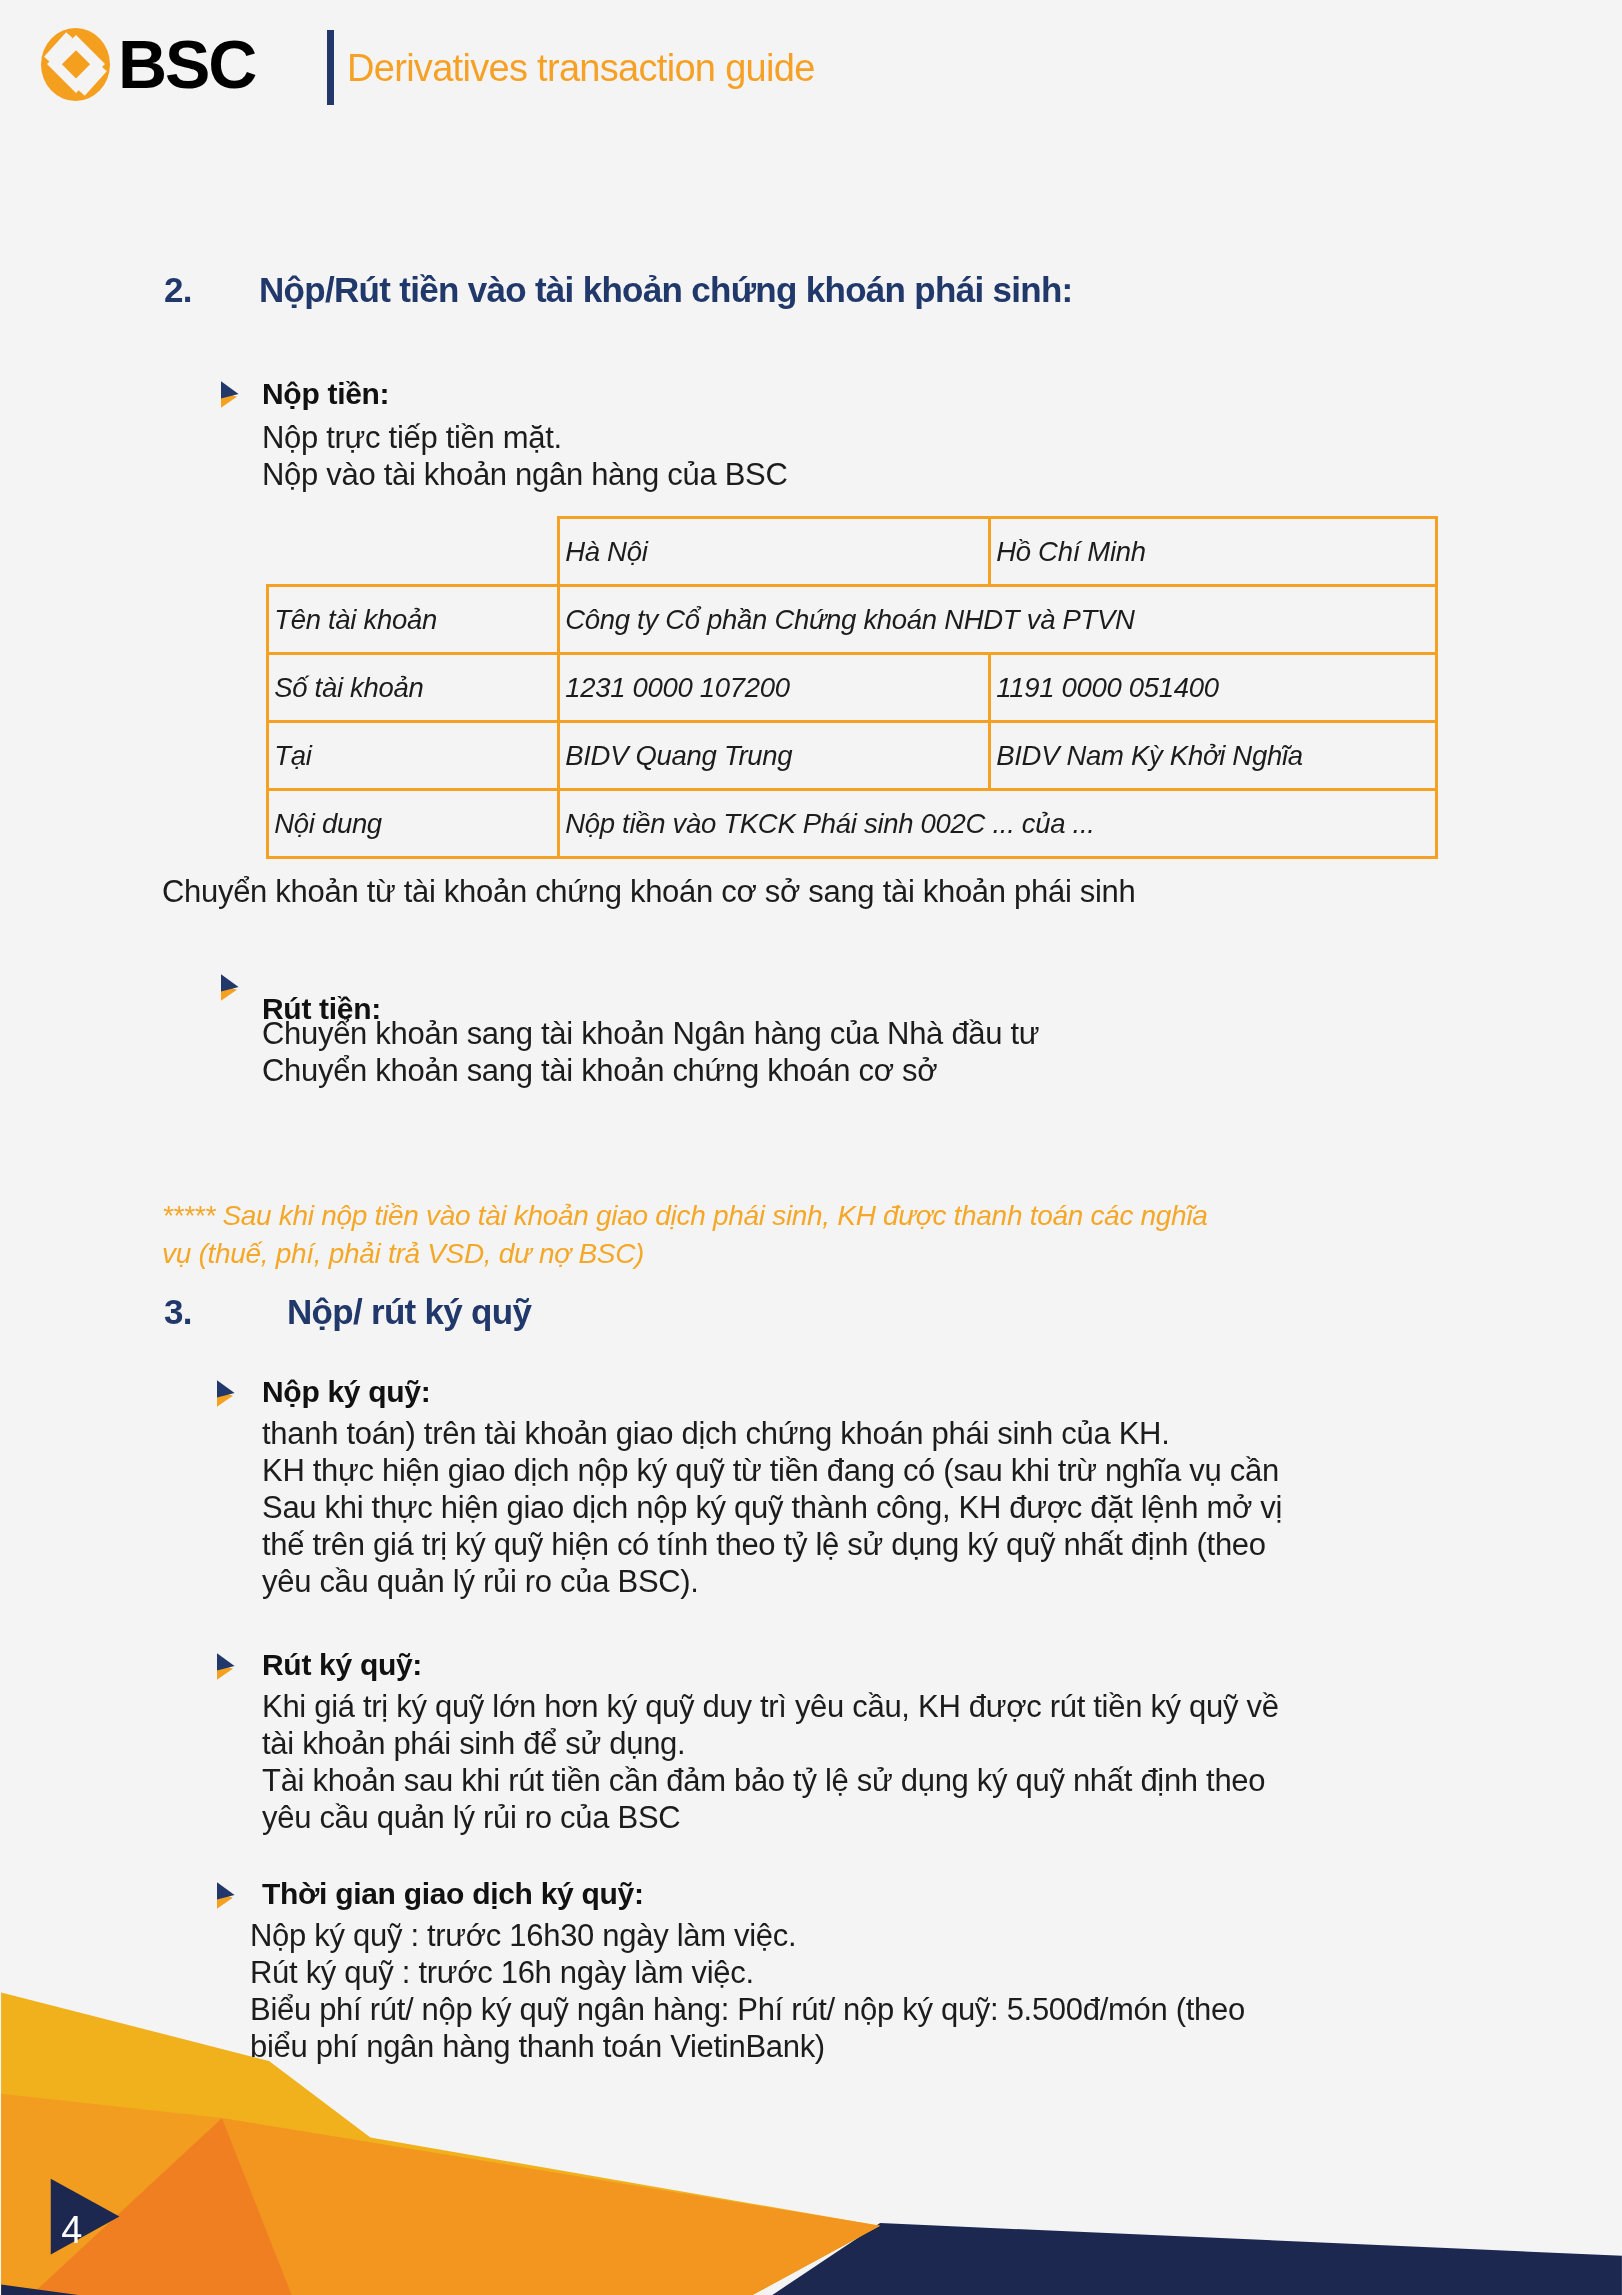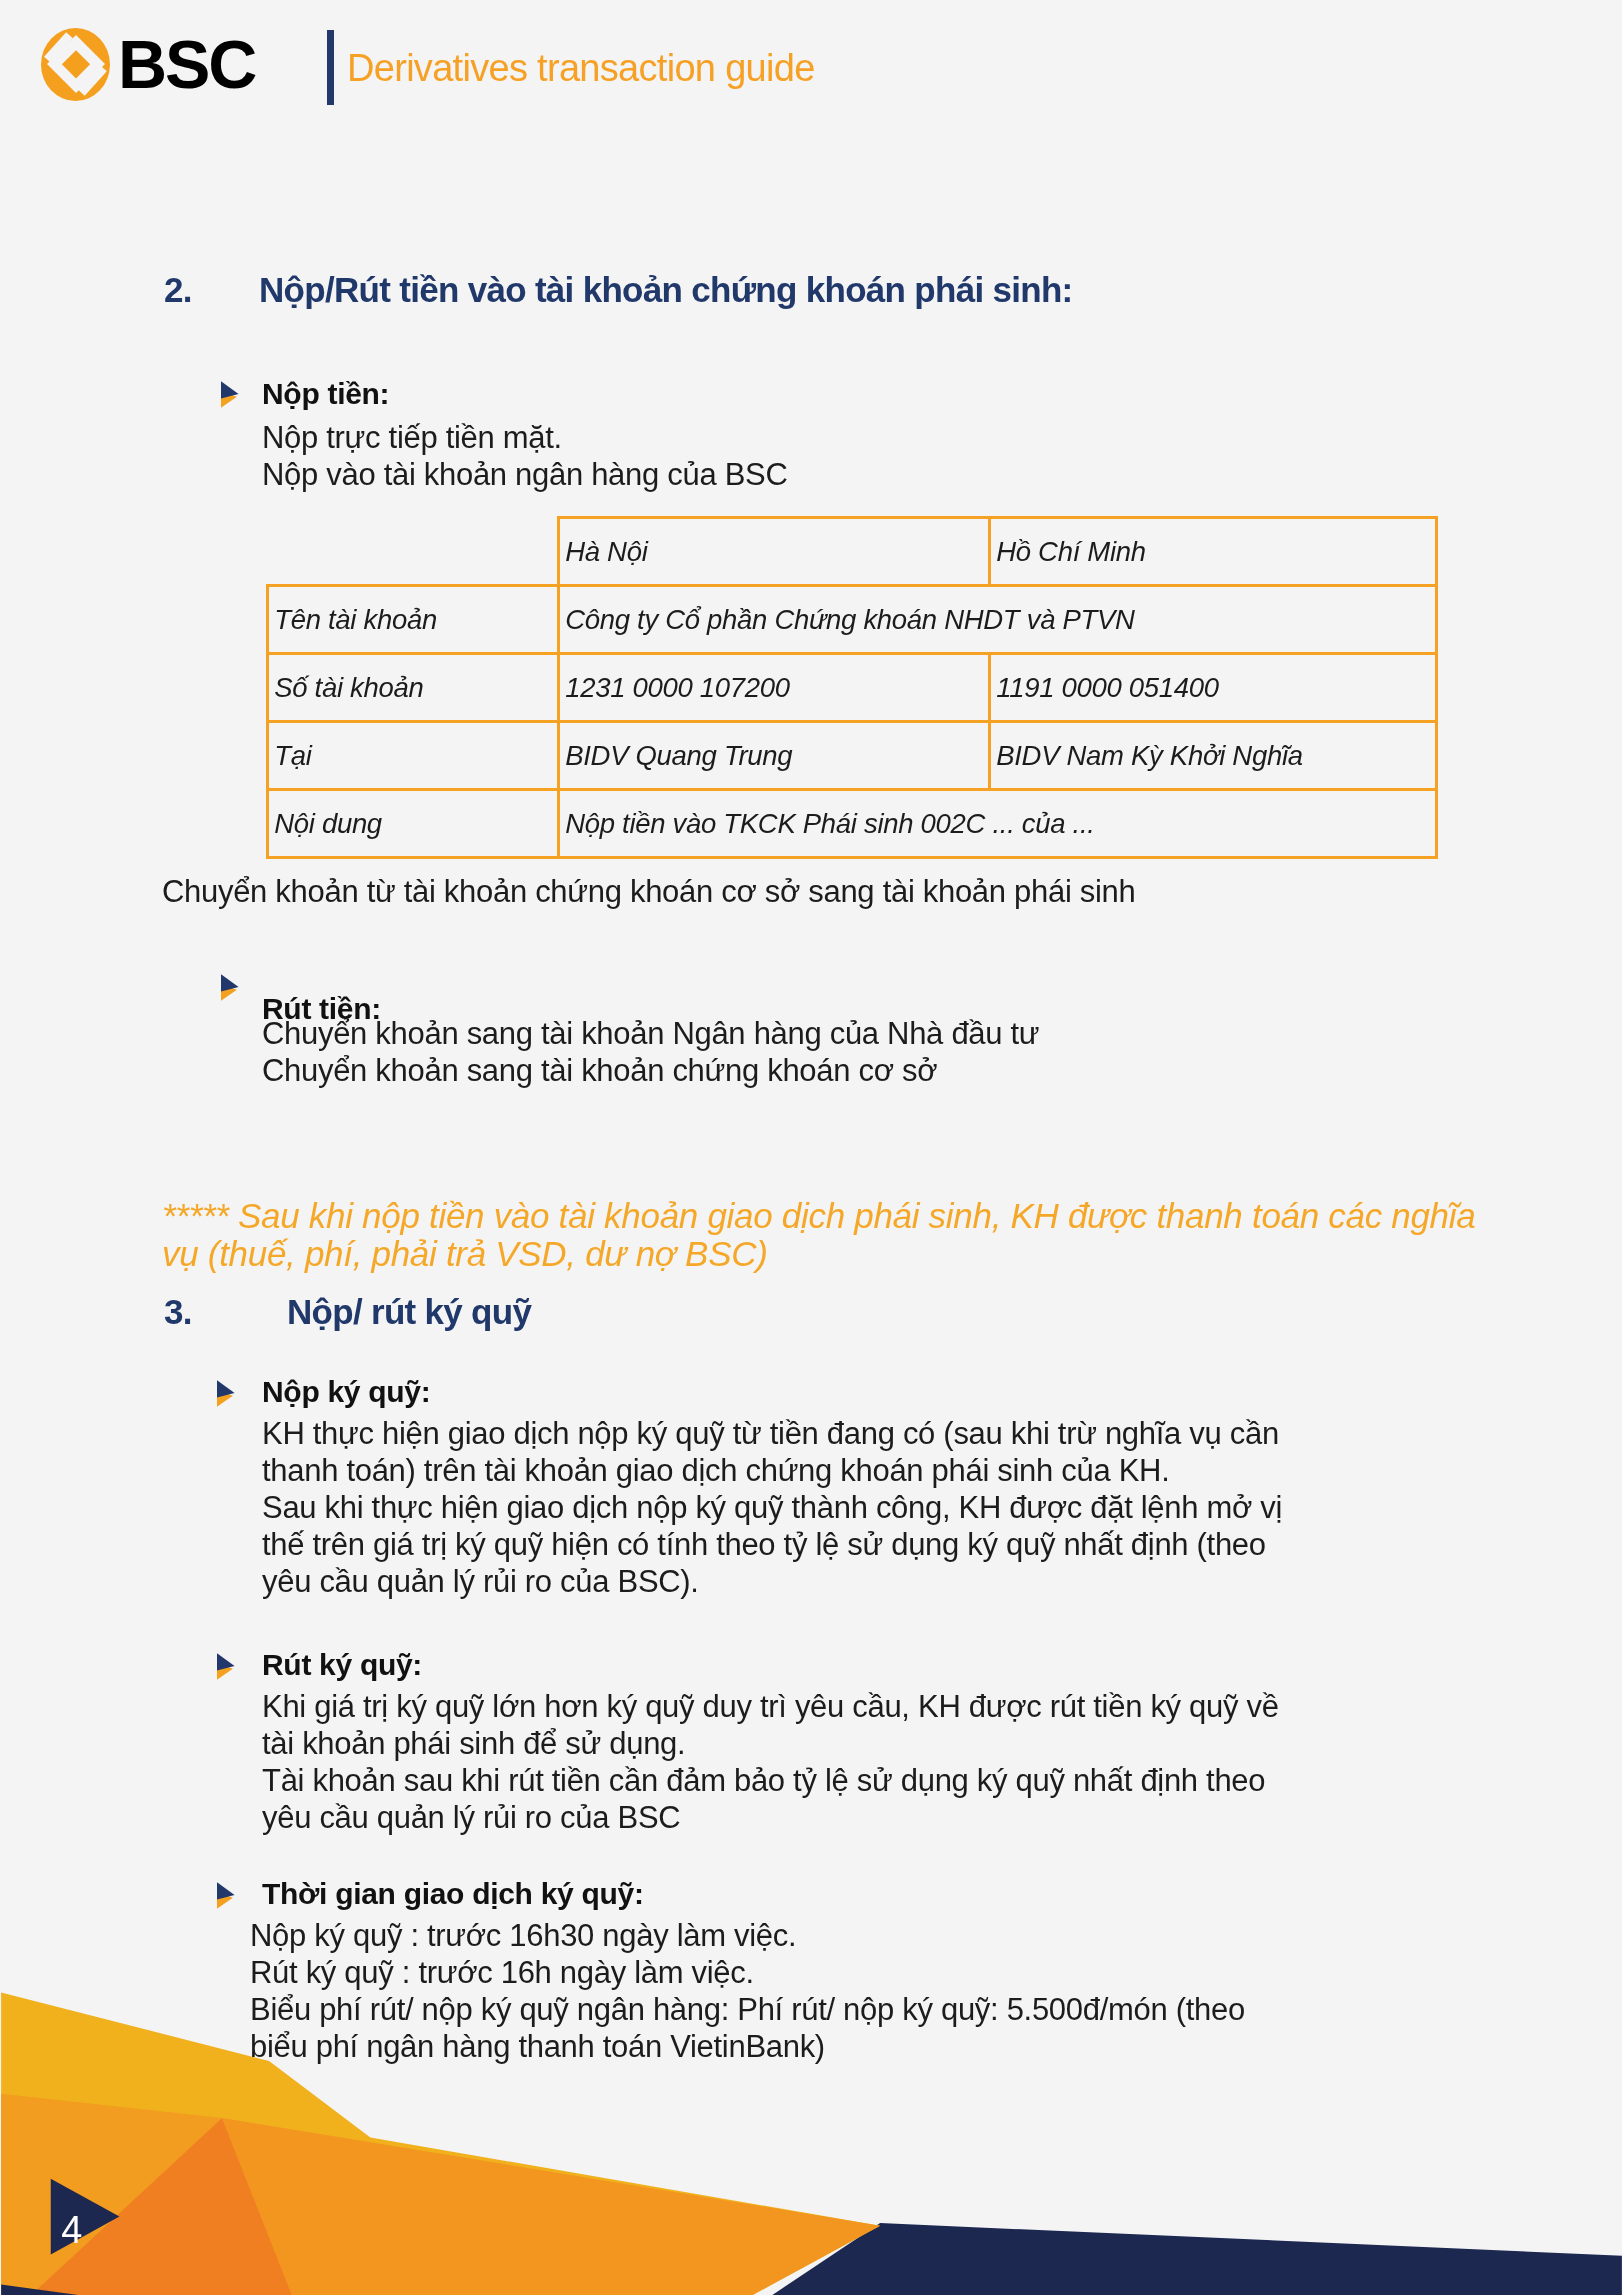--- a/index.html
+++ b/index.html
@@ -31,21 +31,21 @@
   .h-label{position:absolute;font-size:35px;font-weight:bold;color:#21386b;letter-spacing:-0.7px;white-space:nowrap;}
 
   
   .arrow{position:absolute;width:22px;height:29px;}
   .arrow .a-o{position:absolute;inset:0;background:#f4a11f;clip-path:polygon(0% 38%,72% 58%,0% 96%);}
   .arrow .a-n{position:absolute;inset:0;background:#22386b;clip-path:polygon(0% 4%,80% 48%,0% 64%);}
   .b-label{position:absolute;font-size:30px;font-weight:bold;color:#111;white-space:nowrap;letter-spacing:-0.3px;}
   .body-lines{position:absolute;font-size:31px;line-height:37px;letter-spacing:-0.3px;color:#1c1c1c;}
   .body-lines div{white-space:nowrap;}
   .single-line{position:absolute;font-size:31px;letter-spacing:-0.3px;color:#1c1c1c;white-space:nowrap;}
-  .note-lines{position:absolute;font-size:35px;line-height:38px;font-style:italic;color:#f5a728;letter-spacing:-0.3px;}
+  .note-lines{position:absolute;font-size:28px;line-height:38px;font-style:italic;color:#f5a728;letter-spacing:-0.3px;}
   .note-lines div{white-space:nowrap;}
 
   
   table.bank{position:absolute;left:266px;top:516px;width:1169px;border-collapse:collapse;table-layout:fixed;}
   table.bank td{border:3.9px solid #f5a124;font-style:italic;font-size:27.5px;text-align:left;vertical-align:middle;height:65px;padding:0 5.2px;color:#1c1c1c;letter-spacing:-0.3px;}
   table.bank td.ghost{border:none;background:transparent;}
 
   
   .footer-art{position:absolute;left:0;top:1963px;width:1623px;height:332px;display:block;}
   .page-num{font-family:"Liberation Sans","DejaVu Sans",sans-serif;font-size:58px;fill:#ffffff;}
@@ -133,22 +133,22 @@
 
   <div class="h-num" style="left:164px;top:1292px;">3.</div>
   <div class="h-label" style="left:287px;top:1292px;">Nộp/ rút ký quỹ</div>
 
   <div class="arrow" style="left:217px;top:1379px;">
       <div class="a-o"></div>
       <div class="a-n"></div>
     </div>
   <div class="b-label" style="left:262px;top:1375px;">Nộp ký quỹ:</div>
   <div class="body-lines" style="left:262px;top:1415px;">
+    <div>thanh toán) trên tài khoản giao dịch chứng khoán phái sinh của KH.</div>
     <div>KH thực hiện giao dịch nộp ký quỹ từ tiền đang có (sau khi trừ nghĩa vụ cần</div>
-    <div>thanh toán) trên tài khoản giao dịch chứng khoán phái sinh của KH.</div>
     <div>Sau khi thực hiện giao dịch nộp ký quỹ thành công, KH được đặt lệnh mở vị</div>
     <div>thế trên giá trị ký quỹ hiện có tính theo tỷ lệ sử dụng ký quỹ nhất định (theo</div>
     <div>yêu cầu quản lý rủi ro của BSC).</div>
   </div>
 
   <div class="arrow" style="left:217px;top:1652px;">
       <div class="a-o"></div>
       <div class="a-n"></div>
     </div>
   <div class="b-label" style="left:262px;top:1648px;">Rút ký quỹ:</div>

